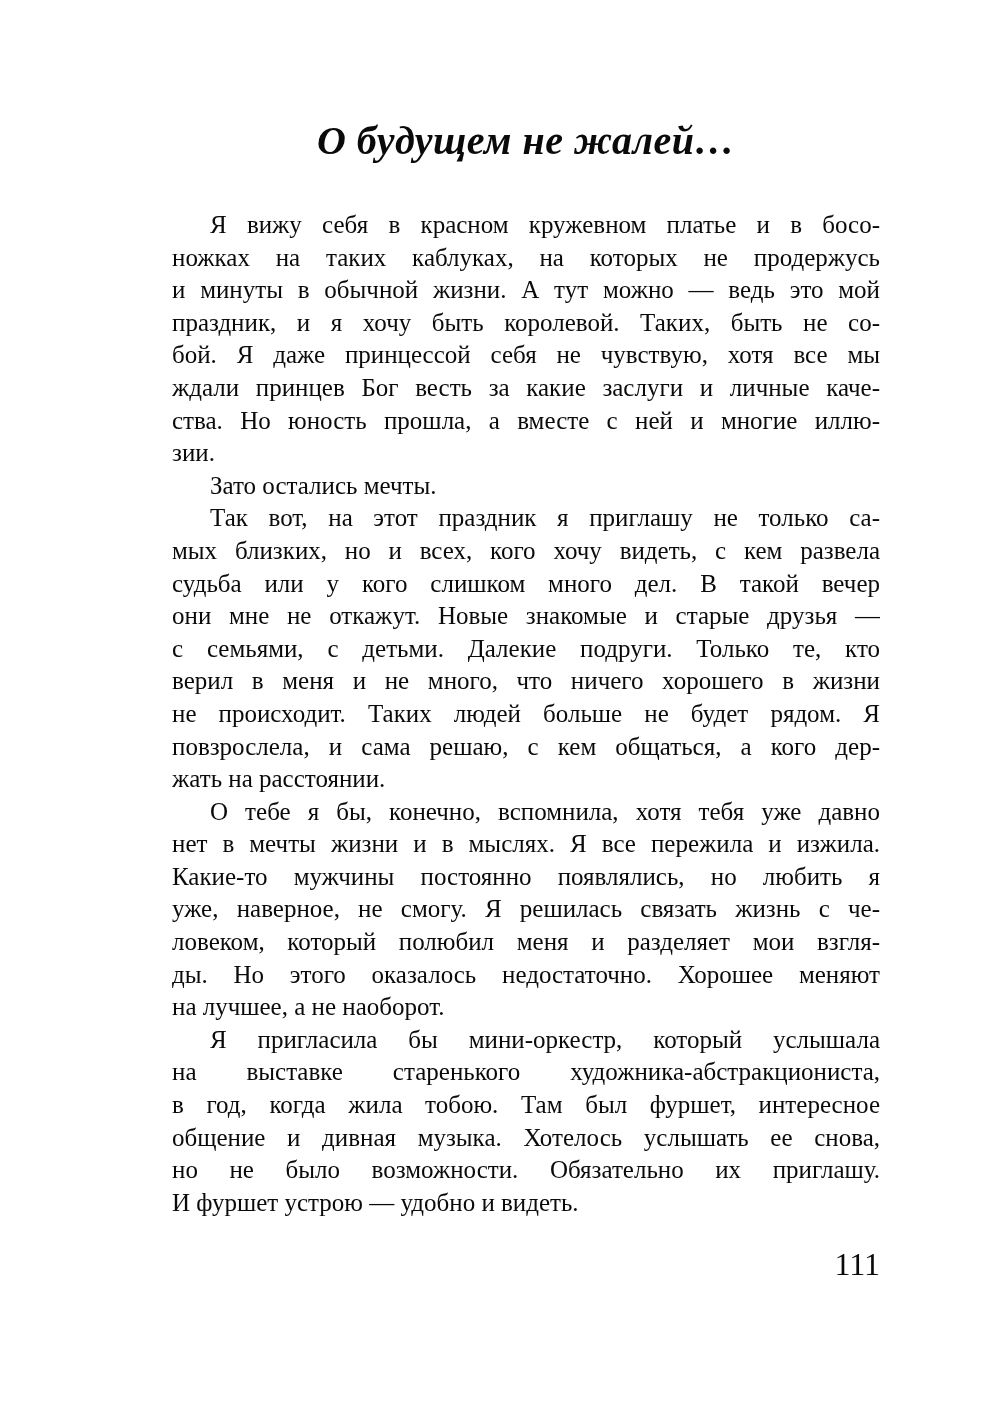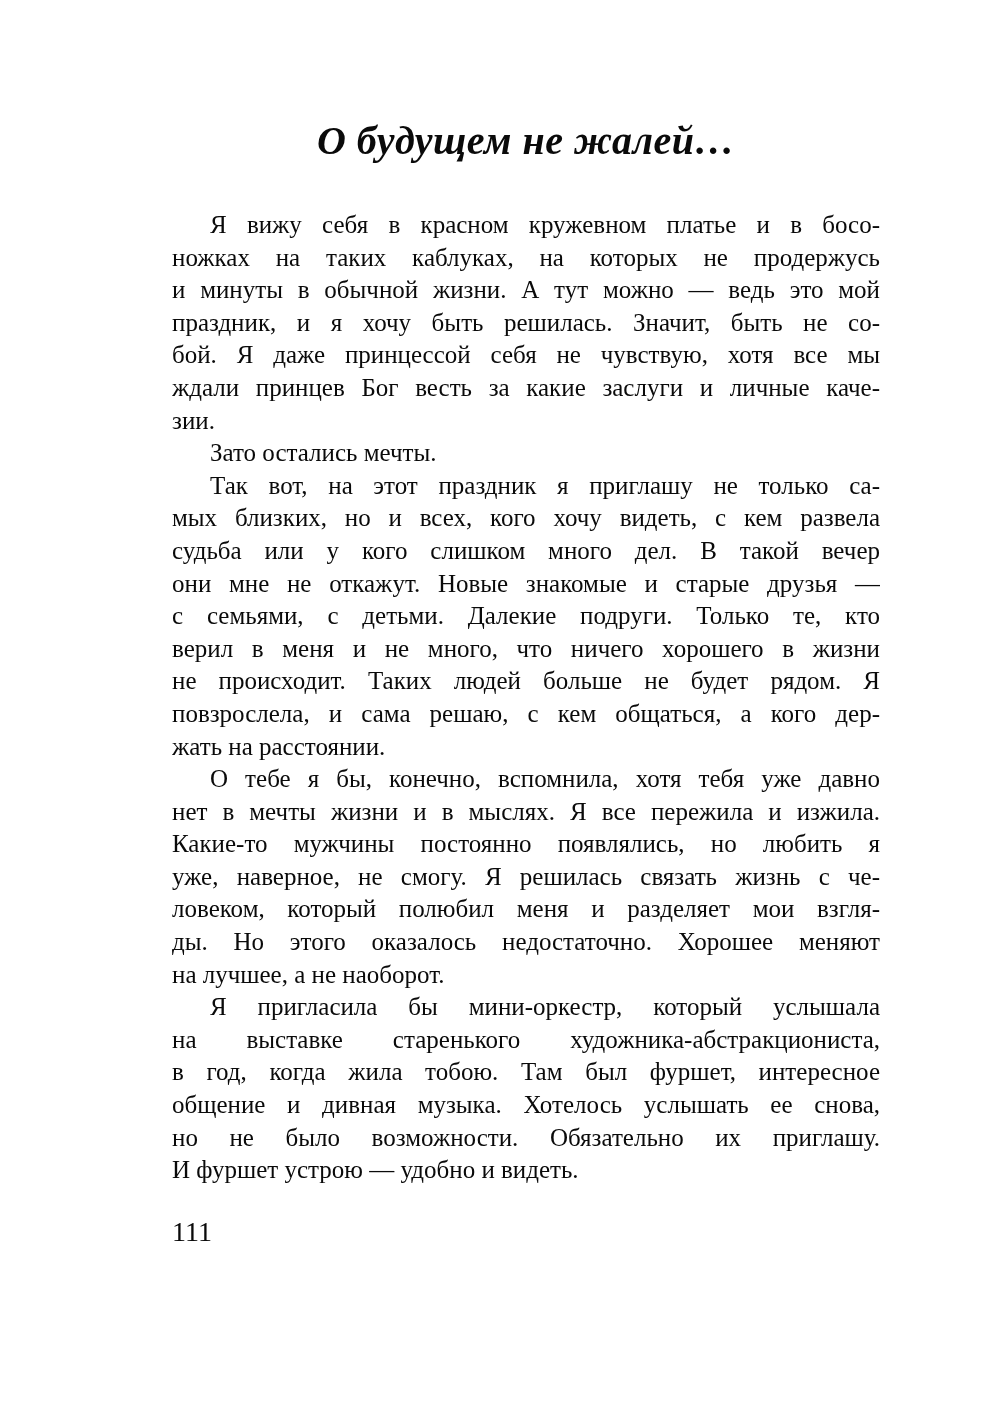--- a/index.html
+++ b/index.html
@@ -37,39 +37,40 @@
   .line {
     height: 32.6px;
     overflow: hidden;
     text-align: justify;
     text-align-last: justify;
   }
   .line.last { text-align-last: left; }
   .line.first { text-indent: 38px; }
   .page-number {
     margin-top: 29px;
-    text-align: left;
-    font-size: 28px;
+    text-align: right;
+    font-size: 32px;
     line-height: 32px;
   }
 </style>
 </head>
 <body>
 
 <div class="content">
   <h1 class="title">О будущем не жалей…</h1>
 
   <div class="text-block">
       <div class="paragraph">
         <div class="line first">Я вижу себя в красном кружевном платье и в босо-</div>
         <div class="line">ножках на таких каблуках, на которых не продержусь</div>
         <div class="line">и минуты в обычной жизни. А тут можно — ведь это мой</div>
-        <div class="line">праздник, и я хочу быть решилась. Значит, быть не со-</div>
+        <div class="line">праздник, и я хочу быть королевой. Таких, быть не со-</div>
         <div class="line">бой. Я даже принцессой себя не чувствую, хотя все мы</div>
         <div class="line">ждали принцев Бог весть за какие заслуги и личные каче-</div>
+        <div class="line">ства. Но юность прошла, а вместе с ней и многие иллю-</div>
         <div class="line last">зии.</div>
       </div>
       <div class="paragraph">
         <div class="line first last">Зато остались мечты.</div>
       </div>
       <div class="paragraph">
         <div class="line first">Так вот, на этот праздник я приглашу не только са-</div>
         <div class="line">мых близких, но и всех, кого хочу видеть, с кем развела</div>
         <div class="line">судьба или у кого слишком много дел. В такой вечер</div>
         <div class="line">они мне не откажут. Новые знакомые и старые друзья —</div>

